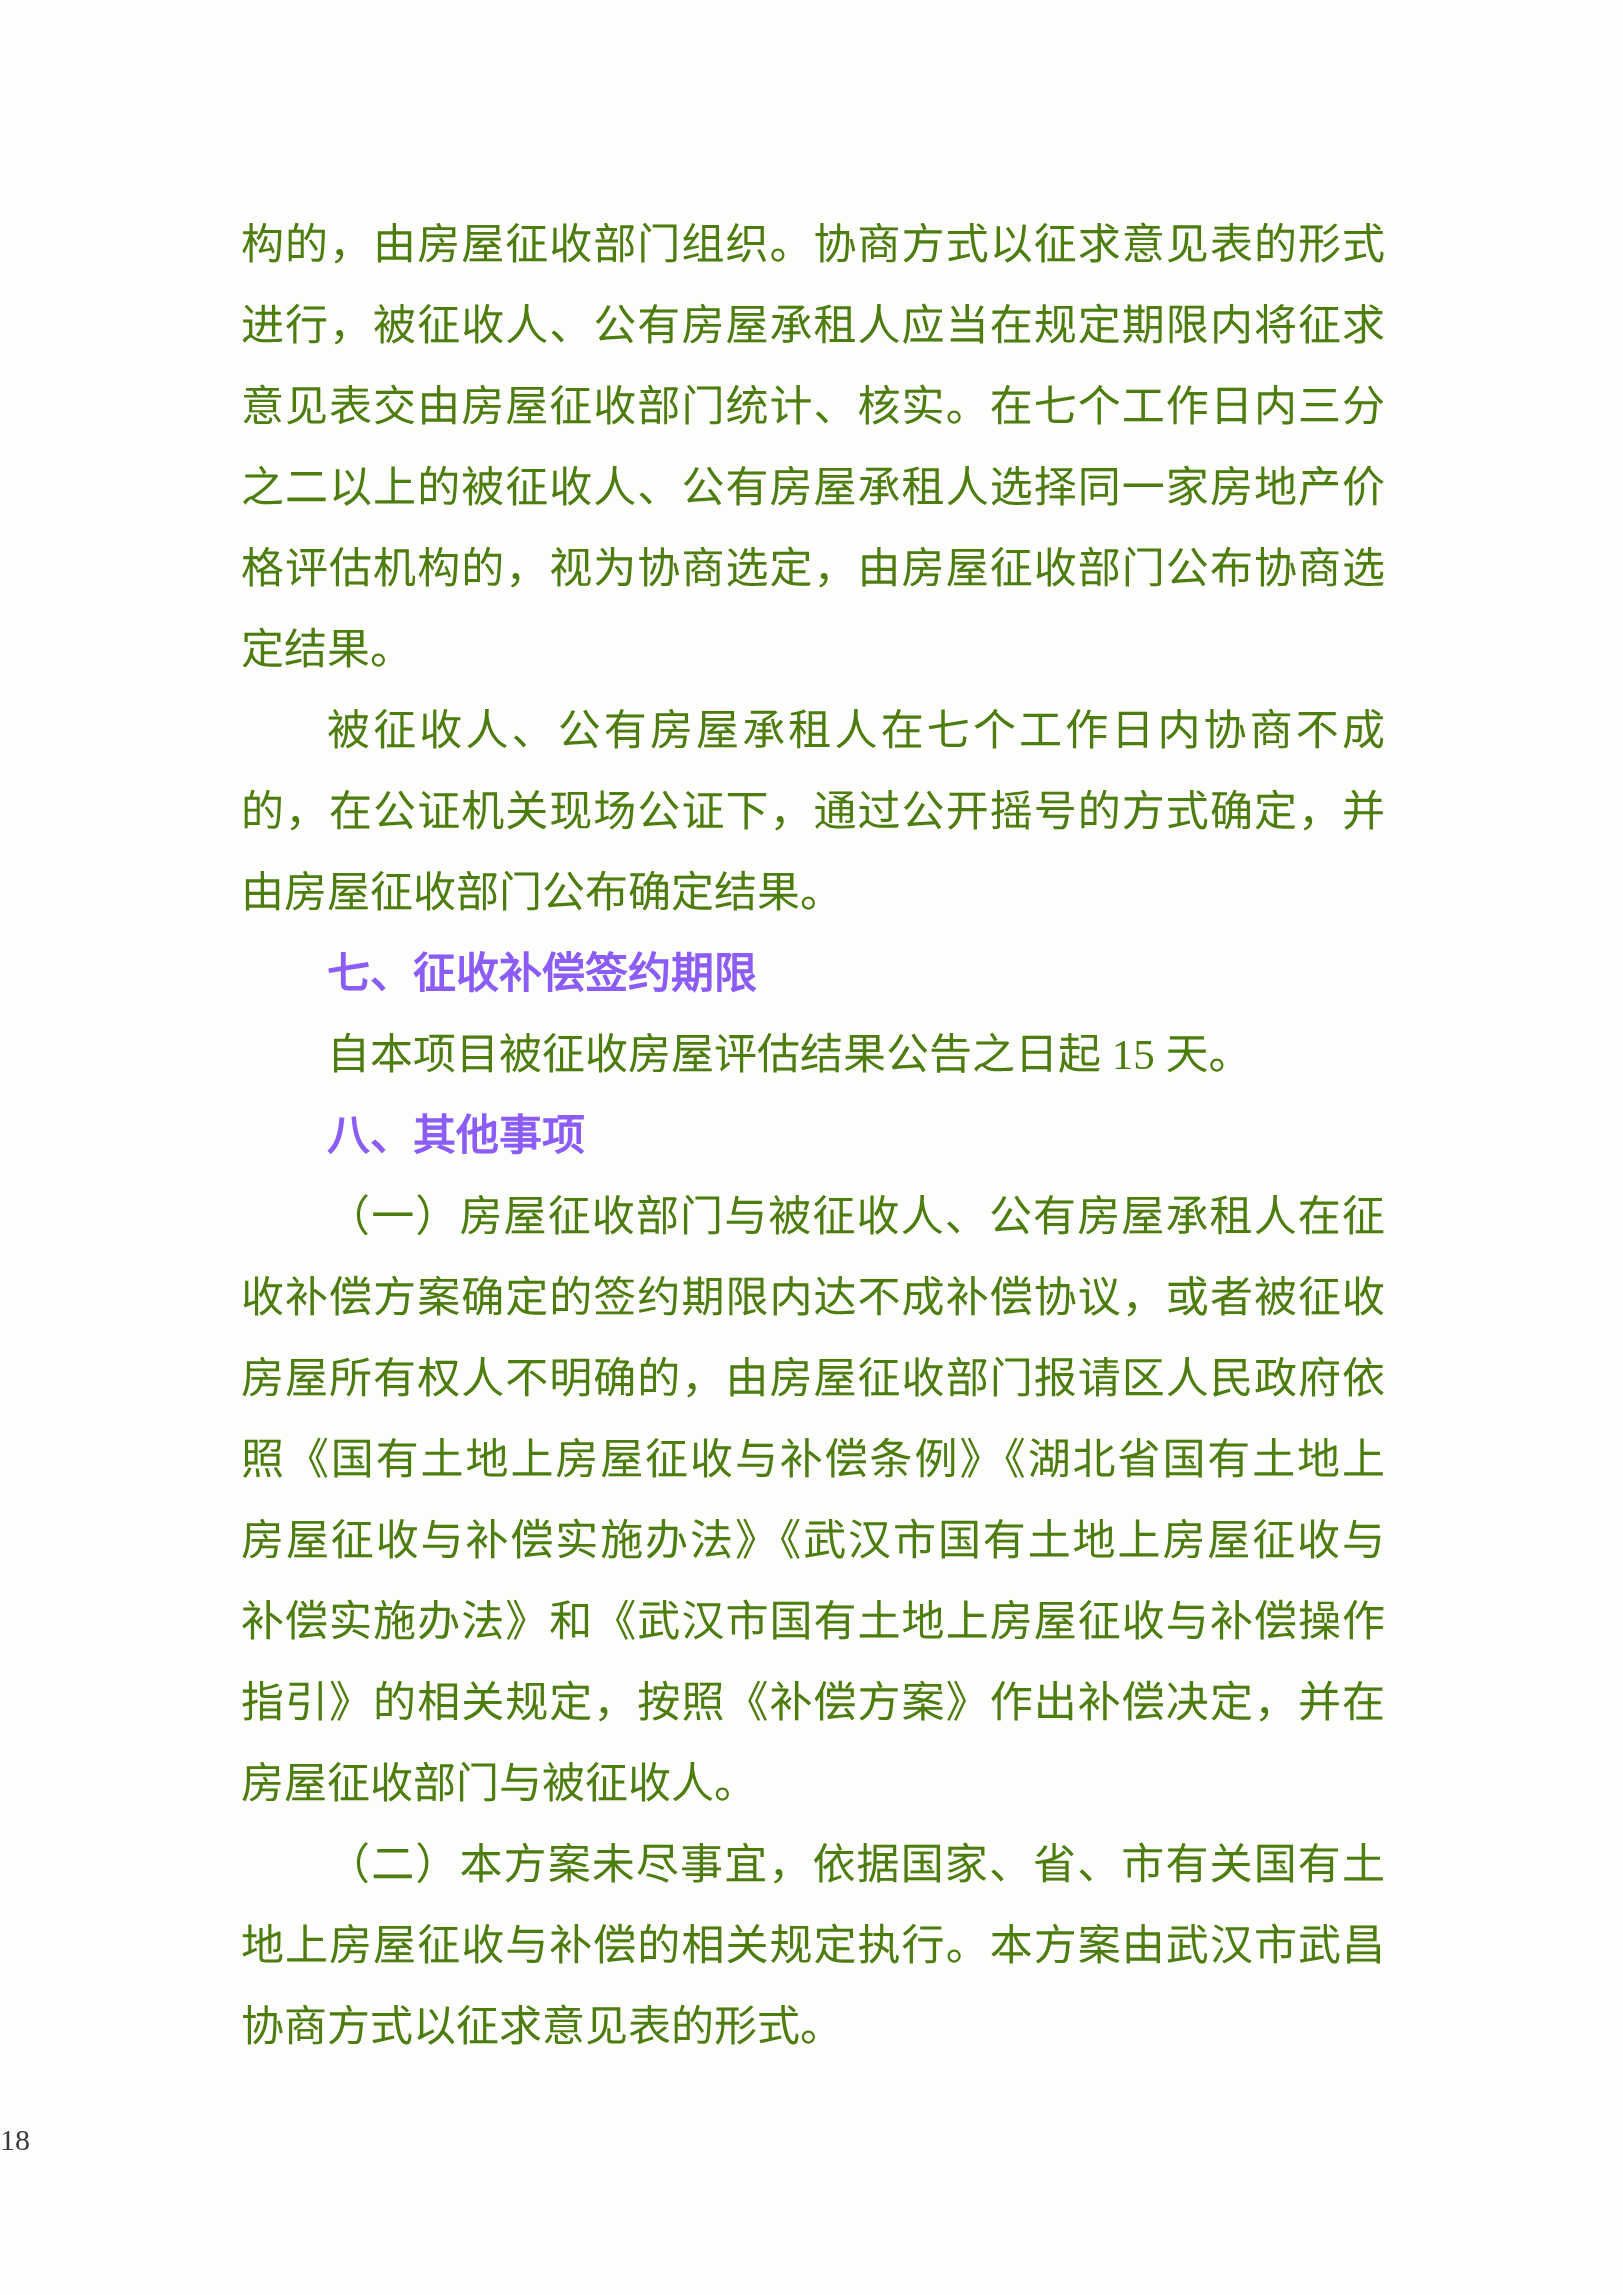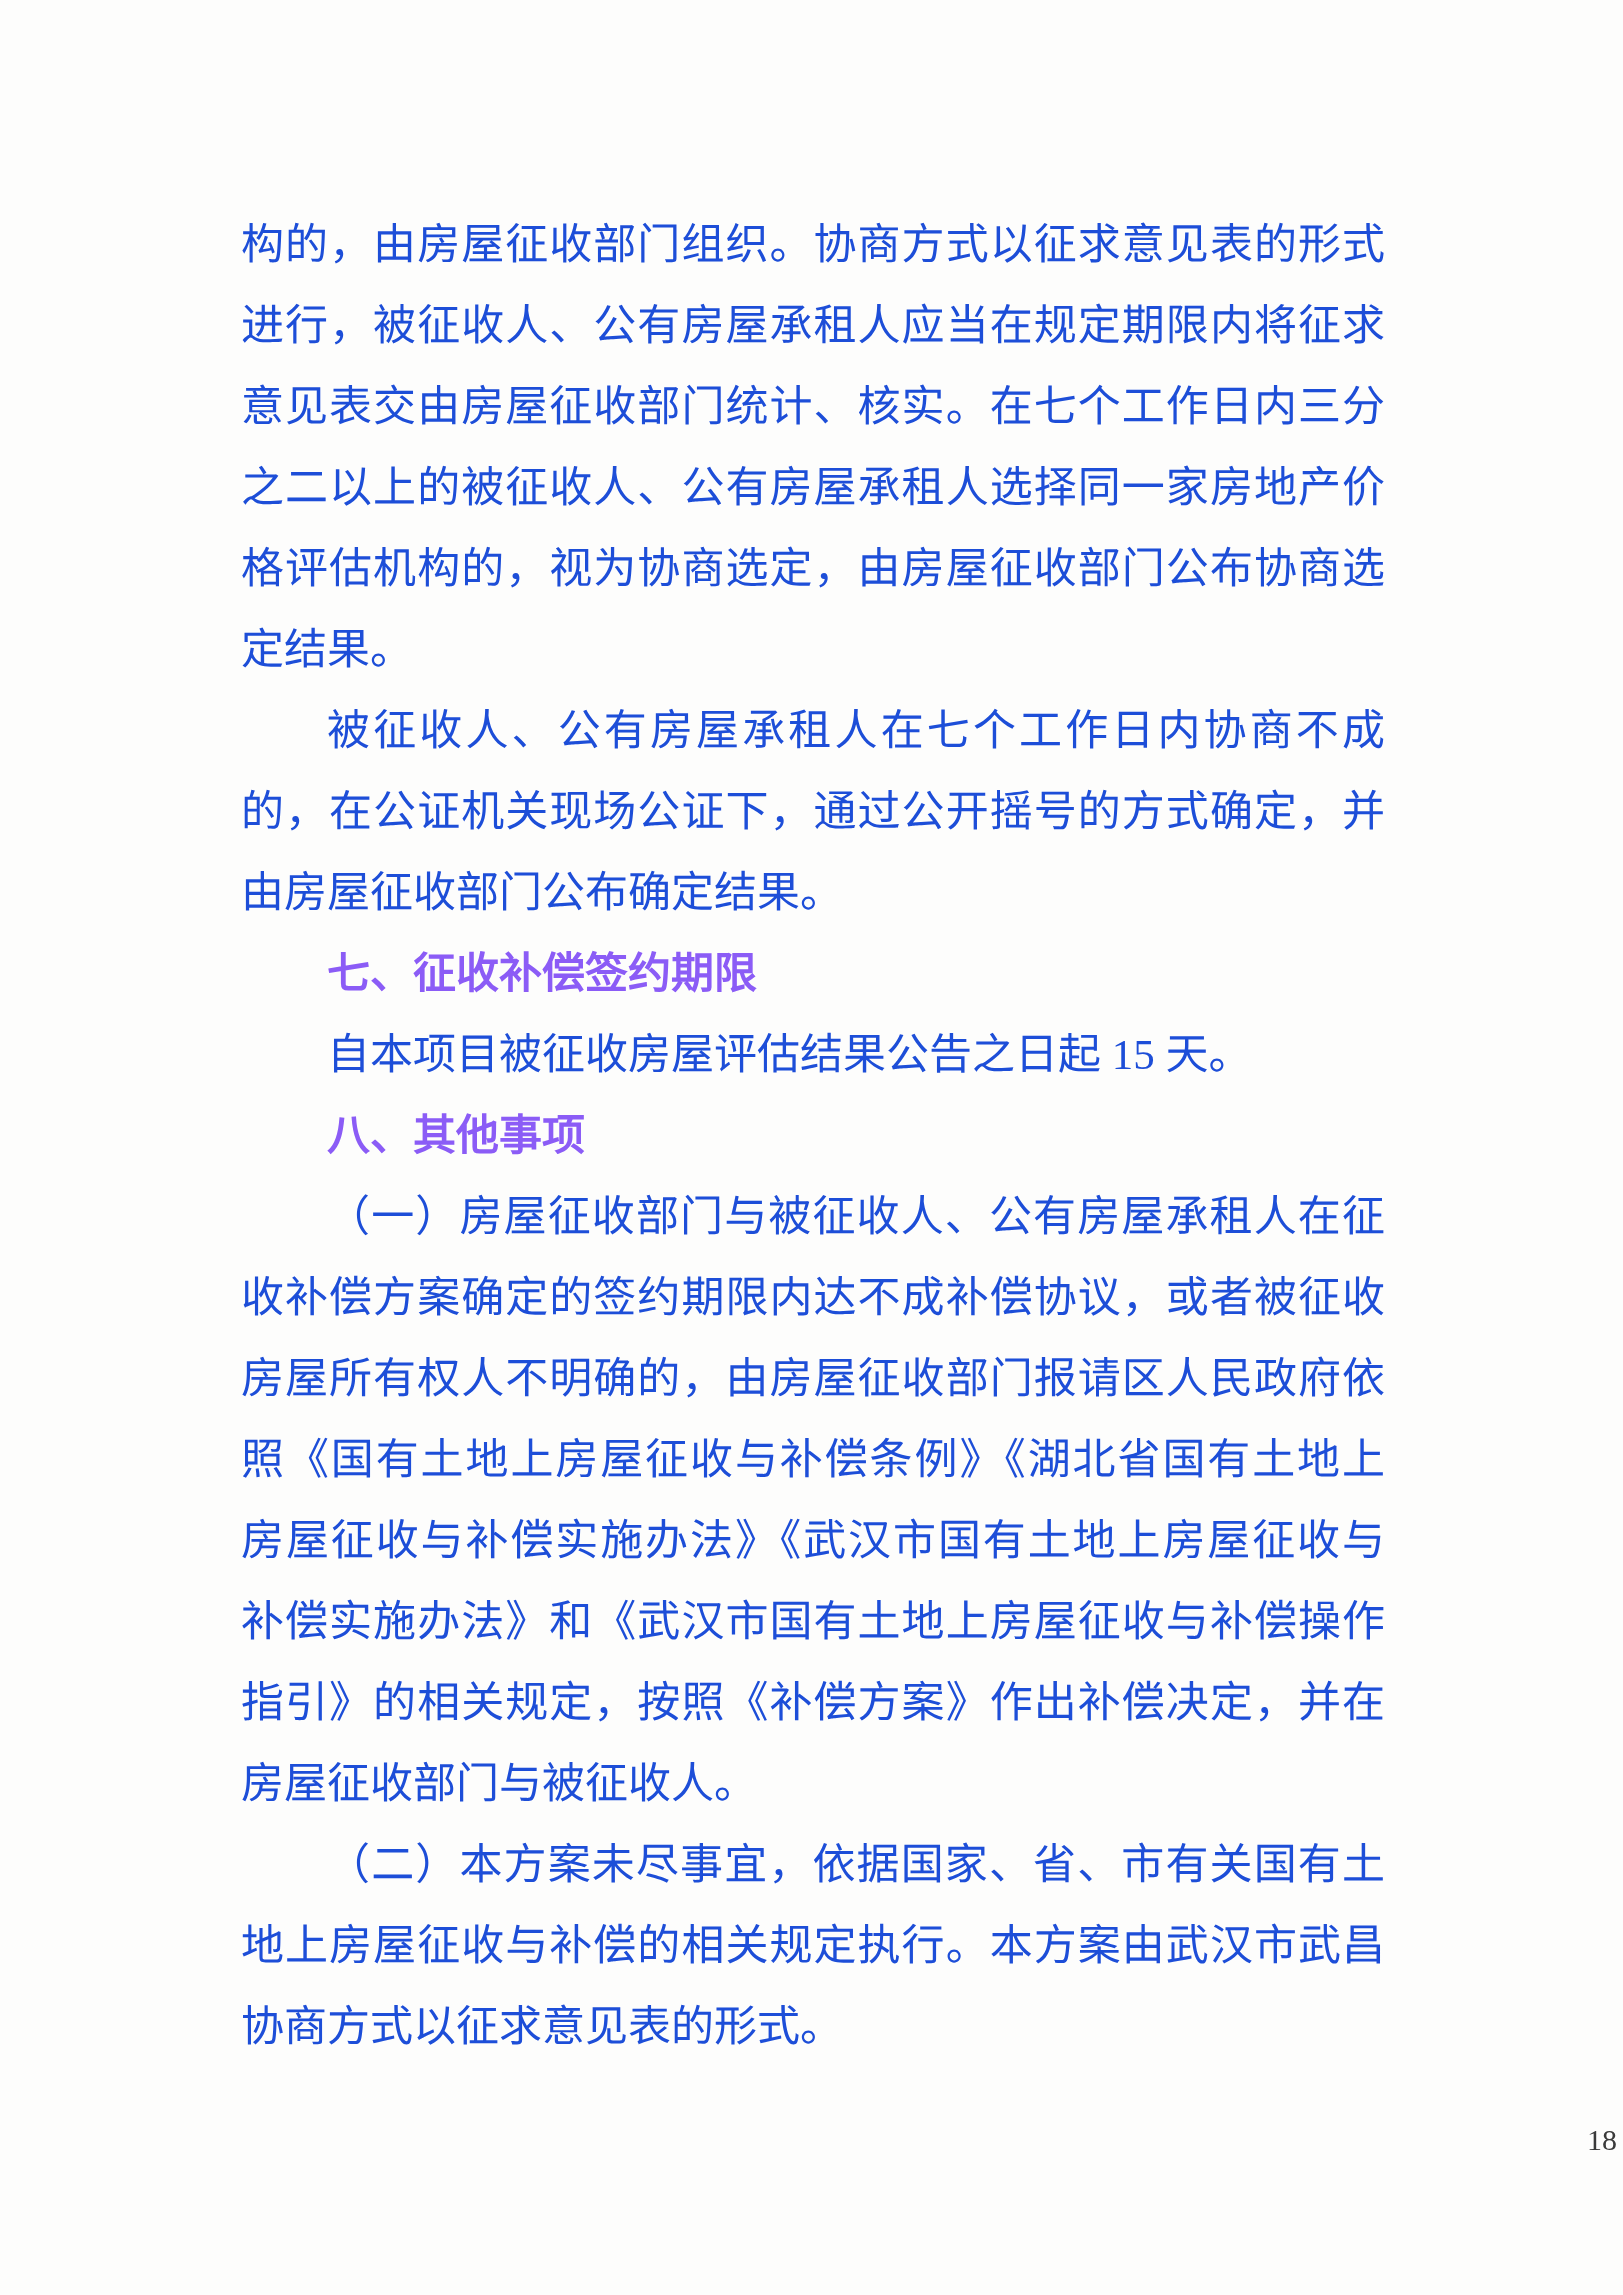--- a/index.html
+++ b/index.html
@@ -25,21 +25,21 @@
     top: 204px;
     width: 1144px;
   }
   .line {
     margin: 0;
     padding: 0;
     font-size: 43px;
     line-height: 81px;
     height: 81px;
     overflow: hidden;
-    color: #1d4ed8;
+    color: #4d7c0f;
     text-rendering: optimizeLegibility;
     font-family: Liberation Serif, serif;
   }
   
   .just {
     text-align: justify;
     text-align-last: justify;
     text-justify: inter-character;
   }
   .just::after {
@@ -59,21 +59,21 @@
   .heading {
     font-family: "Liberation Sans", sans-serif;
     font-weight: bold;
     color: #8b5cf6;
   }
   .pagenum {
     position: absolute;
     top: 2123px;
     left: 0;
     width: 1617px; 
-    text-align: right;
+    text-align: left;
     font-size: 30px;
     line-height: 33px;
     color: #3a3a3a;
     font-family: "Liberation Serif", serif;
   }
 </style>
 </head>
 <body>
 
 <div class="sheet">

